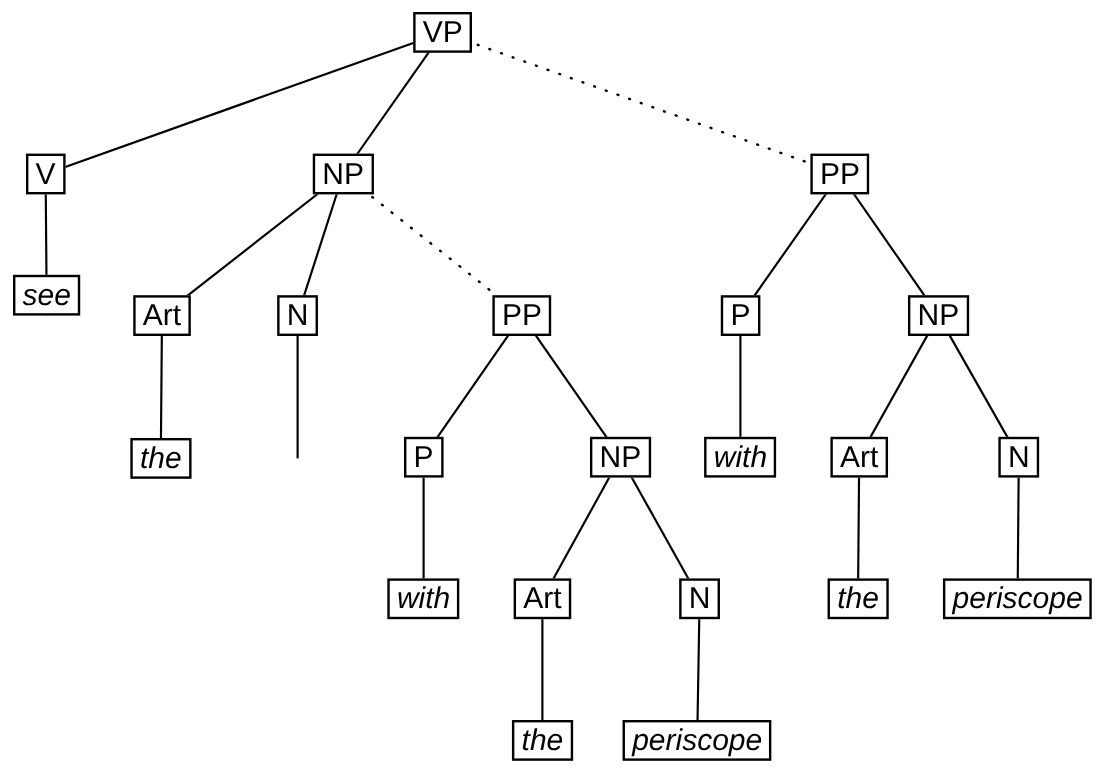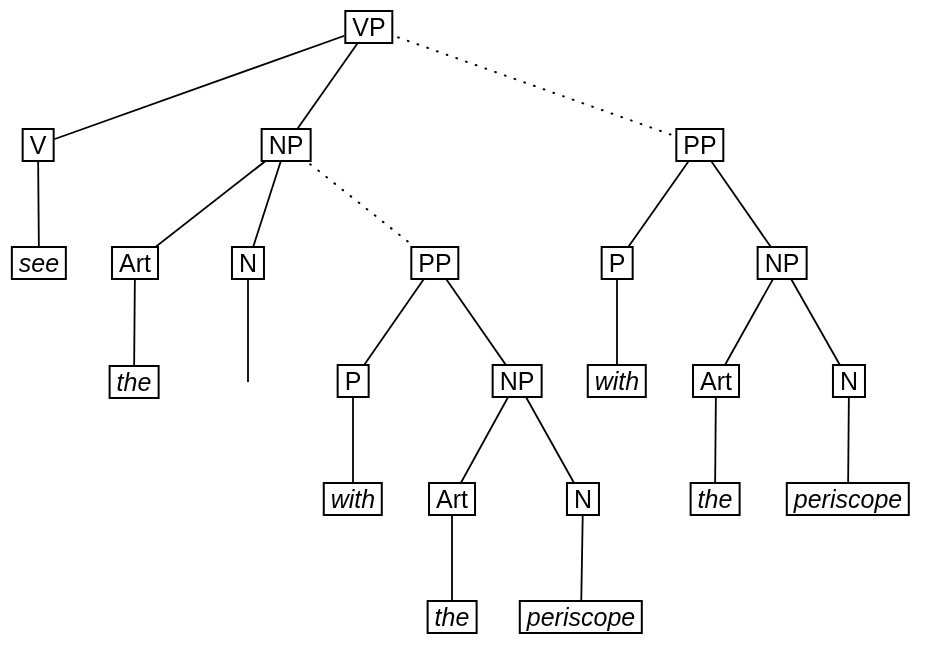--- a/index.html
+++ b/index.html
@@ -72,21 +72,21 @@
       <line x1="617" y1="263" x2="617" y2="381" class="solid"></line>
       <line x1="782" y1="263" x2="716" y2="381" class="solid"></line>
       <line x1="782" y1="263" x2="849" y2="381" class="solid"></line>
       <line x1="716" y1="381" x2="715" y2="499" class="solid"></line>
       <line x1="849" y1="381" x2="848" y2="499" class="solid"></line>
     </svg>
 <div class="node" style="left: 369px; top: 27px;">VP</div>
     <div class="node" style="left: 38px; top: 145px;">V</div>
     <div class="node" style="left: 286px; top: 145px;">NP</div>
     <div class="node" style="left: 700px; top: 145px;">PP</div>
-    <div class="node leaf" style="left: 39px; top: 263px;">see</div>
+    <div class="node leaf" style="left: 39px; top: 246px;">see</div>
     <div class="node" style="left: 135px; top: 263px;">Art</div>
     <div class="node" style="left: 248px; top: 263px;">N</div>
     <div class="node" style="left: 435px; top: 263px;">PP</div>
     <div class="node" style="left: 617px; top: 263px;">P</div>
     <div class="node" style="left: 782px; top: 263px;">NP</div>
     <div class="node leaf" style="left: 134px; top: 382px;">the</div>
     <div class="node" style="left: 353px; top: 381px;">P</div>
     <div class="node" style="left: 517px; top: 381px;">NP</div>
     <div class="node leaf" style="left: 617px; top: 381px;">with</div>
     <div class="node" style="left: 716px; top: 381px;">Art</div>

